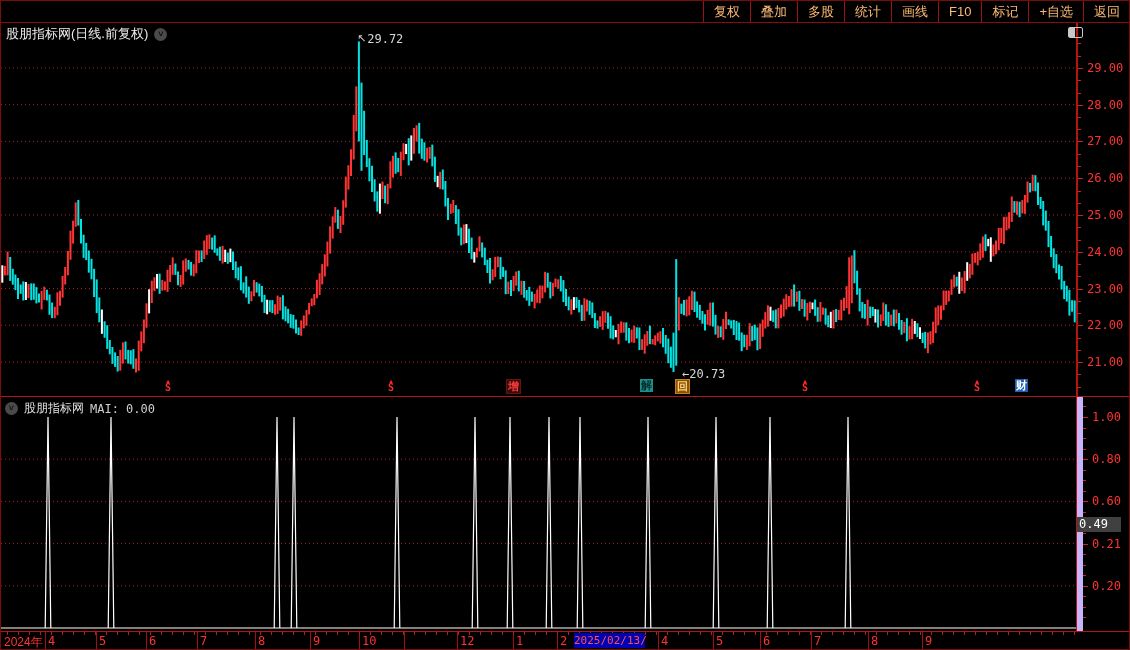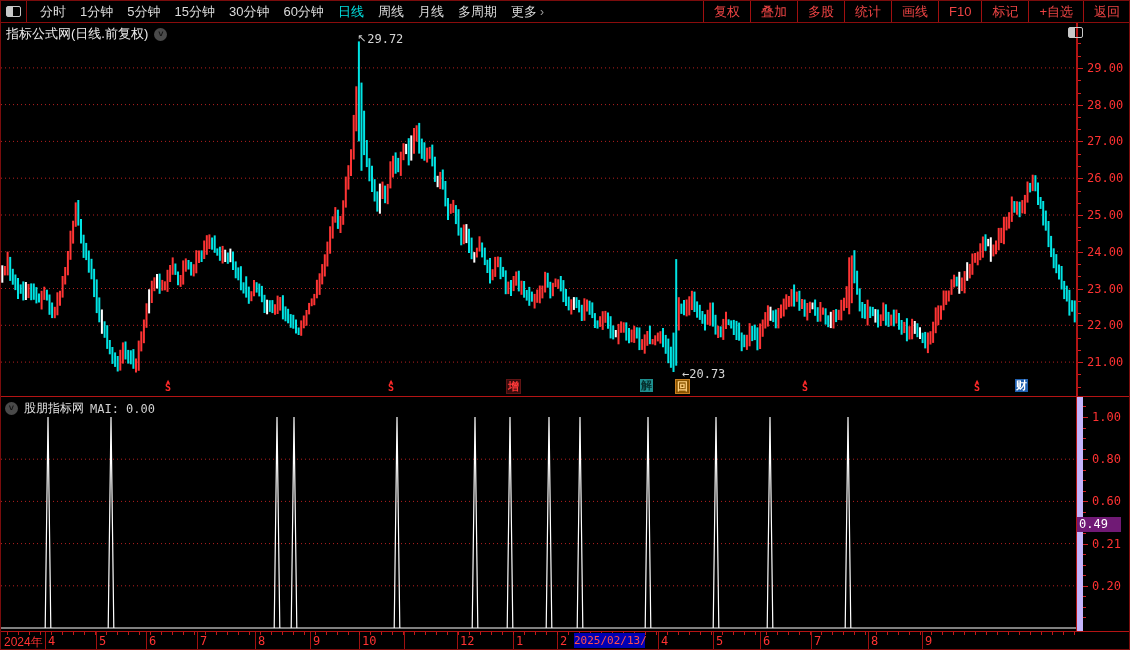--- a/index.html
+++ b/index.html
@@ -11,21 +11,21 @@
   #toolbar{position:absolute;left:0;top:0;width:1130px;height:21px;background:#000;
            border-bottom:1px solid #8a0c0c;display:flex;align-items:center;}
   .win-icon{width:13px;height:9px;border:1px solid #c8c8c8;border-radius:2px;position:relative;margin:0 5px;}
   .win-icon:before{content:"";position:absolute;left:0;top:0;bottom:0;width:6px;background:#c8c8c8;}
   #tb-left{display:flex;align-items:center;height:100%;}
   #tb-left .sep{width:1px;height:21px;background:#8a0c0c;margin-right:6px;}
   .tb-item{color:#dcdcdc;font-size:13px;padding:0 7px;white-space:nowrap;cursor:default;}
   .tb-item.active{color:#00e0e0;}
   .tb-more-arrow{color:#9a9a9a;font-size:12px;margin-left:-4px;}
   #tb-right{margin-left:auto;display:flex;height:100%;align-items:stretch;}
-  .tbr-item{color:#ef4444;font-size:13px;padding:0 10px;display:flex;align-items:center;
+  .tbr-item{color:#fdba74;font-size:13px;padding:0 10px;display:flex;align-items:center;
             border-left:1px solid #a01010;white-space:nowrap;cursor:default;}
   .tbr-item:last-child{border-right:1px solid #a01010;}
   
   .redline-h{position:absolute;left:0;width:1130px;height:1px;background:#b41414;}
   .axis-line-v{position:absolute;top:22px;left:1075px;width:1px;height:627px;background:#b41414;}
   .frame-right{position:absolute;top:0;left:1128px;width:1px;height:650px;background:#b41414;}
   
   #main-title-row{position:absolute;left:5px;top:24px;display:flex;align-items:center;gap:6px;z-index:30;}
   #main-title{color:#ececec;font-size:13px;}
   .chev-circle{width:13px;height:13px;border-radius:50%;background:#4a4a4a;color:#101010;
@@ -39,21 +39,21 @@
   #ind-svg{position:absolute;left:0;top:396px;z-index:5;}
   .annot{position:absolute;color:#d6d6d6;font-size:12px;z-index:20;}
   #peak-annot{left:356px;top:31px;display:flex;align-items:flex-start;}
   #peak-arrow{font-size:11px;color:#c8c8c8;margin-right:1px;}
   #low-annot{left:681px;top:366px;}
   
   #price-axis{position:absolute;left:1076px;top:22px;width:52px;height:374px;z-index:6;}
   #ind-axis{position:absolute;left:1076px;top:396px;width:52px;height:234px;z-index:6;}
   .ax-label{position:absolute;left:9px;color:#ff3232;font-size:12px;}
   .tickmark{position:absolute;left:0;height:1px;background:#d02020;}
-  #ind-marker{position:absolute;left:1076px;top:508px;width:42px;height:15px;background:#701a75;
+  #ind-marker{position:absolute;left:1076px;top:508px;width:42px;height:15px;background:#404040;
               color:#fff;font-size:12px;line-height:15px;padding-left:2px;z-index:40;}
   
   #time-axis{position:absolute;left:0;top:630px;width:1130px;height:19px;background:#000;
              border-top:1px solid #b41414;z-index:10;}
   .t-label{position:absolute;top:2px;color:#ff3232;font-size:12px;}
   .t-sep{position:absolute;top:0;width:1px;height:18px;background:#a01010;}
   .t-tick{position:absolute;top:0;width:1px;height:3px;background:#c01818;}
   #date-highlight{position:absolute;left:573px;top:1px;width:71px;height:15px;background:#0000b4;
                   color:#ff5050;font-size:11px;line-height:15px;text-align:center;z-index:12;}
   
@@ -72,53 +72,36 @@
              z-index:60;display:flex;flex-direction:column;align-items:center;justify-content:center;}
   #wm-title{color:#ffffff;font-size:19px;font-weight:bold;line-height:22px;}
   #wm-url{color:#dcdcdc;font-size:16px;line-height:20px;}
 </style>
 </head>
 <body>
 
 <div id="app">
 
   <div id="toolbar">
-    <div id="tb-left">
-      <span class="win-icon"></span>
-      <span class="sep"></span>
-
-    <span class="tb-item">分时</span>
-        <span class="tb-item">1分钟</span>
-        <span class="tb-item">5分钟</span>
-        <span class="tb-item">15分钟</span>
-        <span class="tb-item">30分钟</span>
-        <span class="tb-item">60分钟</span>
-        <span class="tb-item active">日线</span>
-        <span class="tb-item">周线</span>
-        <span class="tb-item">月线</span>
-        <span class="tb-item">多周期</span>
-        <span class="tb-item">更多</span>
-        <span class="tb-more-arrow">›</span>
-      </div>
     <div id="tb-right">
 
     <span class="tbr-item">复权</span>
         <span class="tbr-item">叠加</span>
         <span class="tbr-item">多股</span>
         <span class="tbr-item">统计</span>
         <span class="tbr-item">画线</span>
         <span class="tbr-item">F10</span>
         <span class="tbr-item">标记</span>
         <span class="tbr-item">+自选</span>
         <span class="tbr-item">返回</span>
       </div>
   </div>
 
   <div id="main-title-row">
-    <span id="main-title">指标公式网(日线.前复权)</span>
+    <span id="main-title">股朋指标网(日线.前复权)</span>
     <span class="chev-circle">˅</span>
   </div>
   <span class="win-icon panel-icon"></span>
 
   <svg id="main-svg" width="1075" height="374">
       <line x1="0" y1="339.1" x2="1075" y2="339.1" stroke="#b42020" stroke-width="1" stroke-dasharray="1 3"></line>
       <line x1="0" y1="302.3" x2="1075" y2="302.3" stroke="#b42020" stroke-width="1" stroke-dasharray="1 3"></line>
       <line x1="0" y1="265.5" x2="1075" y2="265.5" stroke="#b42020" stroke-width="1" stroke-dasharray="1 3"></line>
       <line x1="0" y1="228.7" x2="1075" y2="228.7" stroke="#b42020" stroke-width="1" stroke-dasharray="1 3"></line>
       <line x1="0" y1="192.0" x2="1075" y2="192.0" stroke="#b42020" stroke-width="1" stroke-dasharray="1 3"></line>

